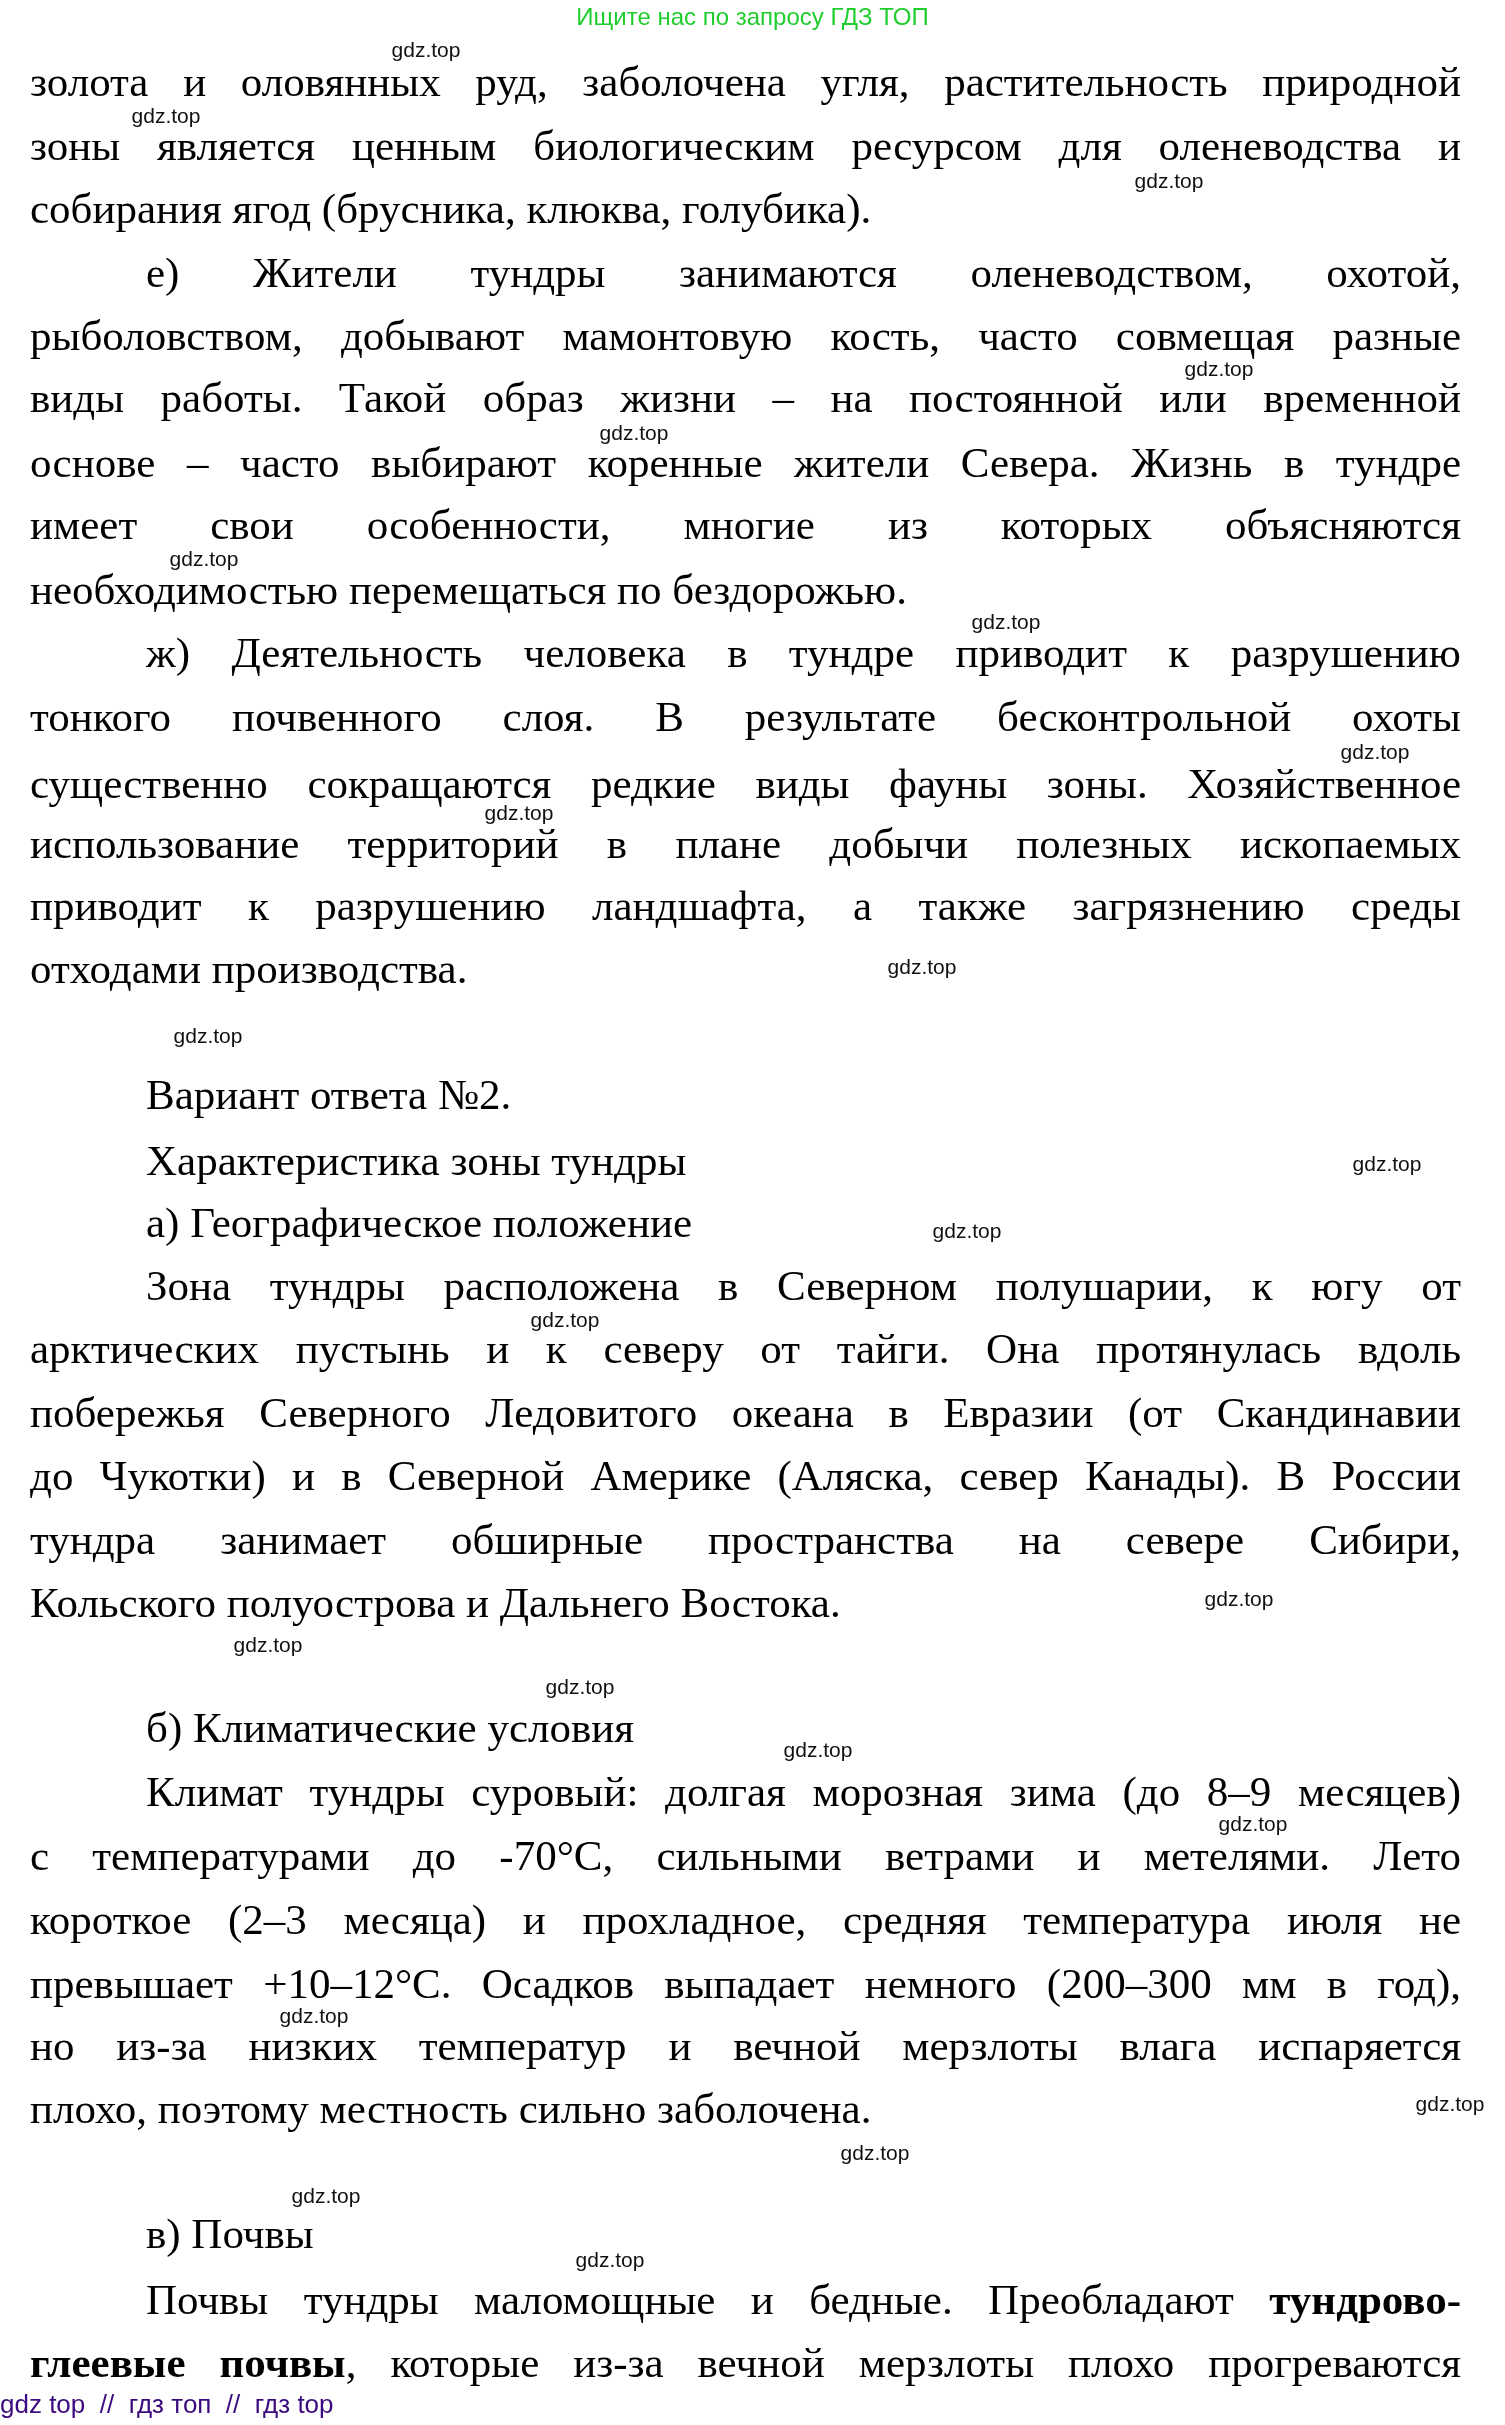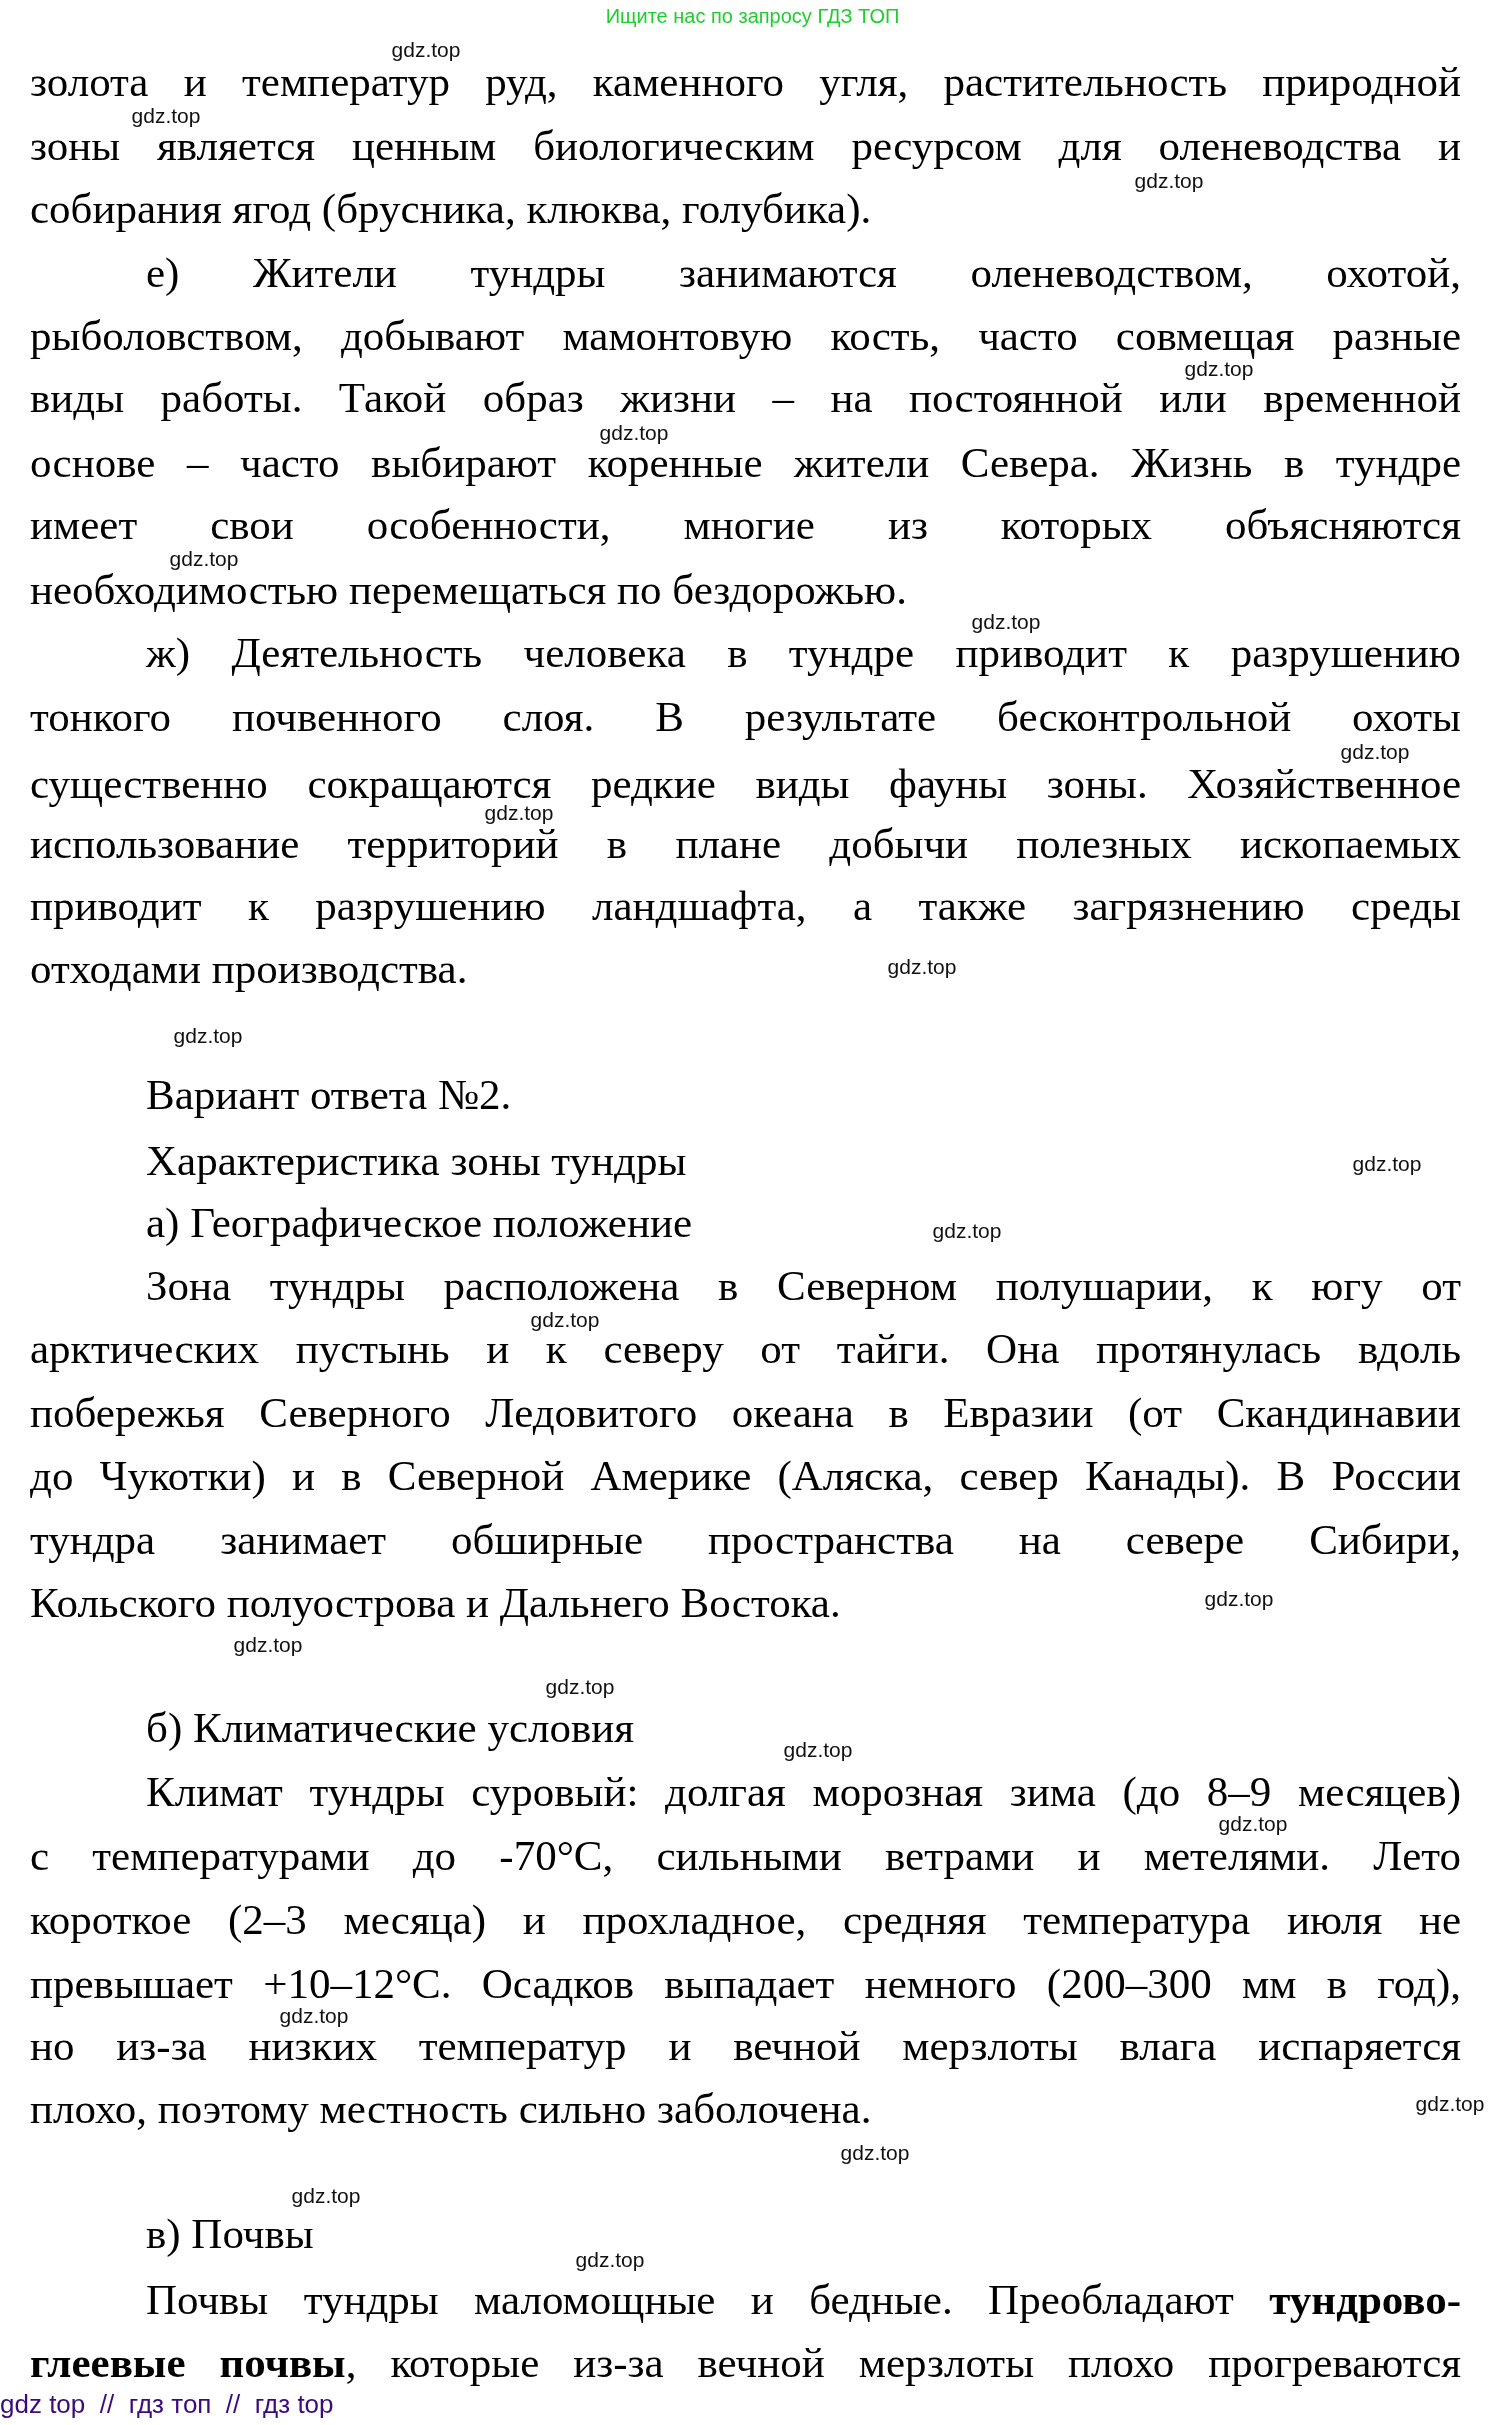--- a/index.html
+++ b/index.html
@@ -1,37 +1,37 @@
 <!DOCTYPE html>
 <html style="font-size:13px"><head>
 <meta charset="utf-8">
 <style>
   html, body { margin:0; padding:0; background:#ffffff; }
   body { width:1505px; height:2426px; position:relative; overflow:hidden; }
   .banner { position:absolute; left:0; width:1505px; top:1.6px; height:29px; text-align:center;
-            font-family:"Liberation Sans", sans-serif; font-size:20px; line-height:29px; color:#1fcd2e; }
+            font-family:"Liberation Sans", sans-serif; font-size:24px; line-height:29px; color:#1fcd2e; }
   .footer { position:absolute; left:0; width:1505px; top:2388px; height:32px; 
             font-family:"Liberation Sans", sans-serif; font-size:26px; line-height:32px; color:#3b0a7e; white-space:pre; }
   .line { position:absolute; left:30px; width:1431px; height:63px; line-height:63px;
           font-family:"Liberation Serif", serif; font-size:43px; color:#000; white-space:nowrap;
           text-align:justify; text-align-last:justify; }
   .line.indent { left:146px; width:1315px; }
   .line.last { text-align-last:left; }
   .line.head { font-weight:normal; text-align-last:left; }
   .wm { position:absolute; font-family:"Liberation Sans", sans-serif; font-size:21px; color:#111;
         line-height:27.5px; height:27.5px; white-space:nowrap; transform:translate(-50%,-50%); }
   b { font-weight:bold; }
 </style>
 </head>
 <body>
 
 <div class="banner">Ищите нас по запросу ГДЗ ТОП</div>
 
 <div>
-  <div class="line" style="top:50px">золота и температур руд, каменного угля, растительность природной</div>
+  <div class="line" style="top:50px">золота и оловянных руд, заболочена угля, растительность природной</div>
   <div class="line" style="top:114px">зоны является ценным биологическим ресурсом для оленеводства и</div>
   <div class="line last" style="top:177px">собирания ягод (брусника, клюква, голубика).</div>
 
   <div class="line indent" style="top:241px">е) Жители тундры занимаются оленеводством, охотой,</div>
   <div class="line" style="top:304px">рыболовством, добывают мамонтовую кость, часто совмещая разные</div>
   <div class="line" style="top:366px">виды работы. Такой образ жизни – на постоянной или временной</div>
   <div class="line" style="top:431px">основе – часто выбирают коренные жители Севера. Жизнь в тундре</div>
   <div class="line" style="top:493px">имеет свои особенности, многие из которых объясняются</div>
   <div class="line last" style="top:558px">необходимостью перемещаться по бездорожью.</div>
 

